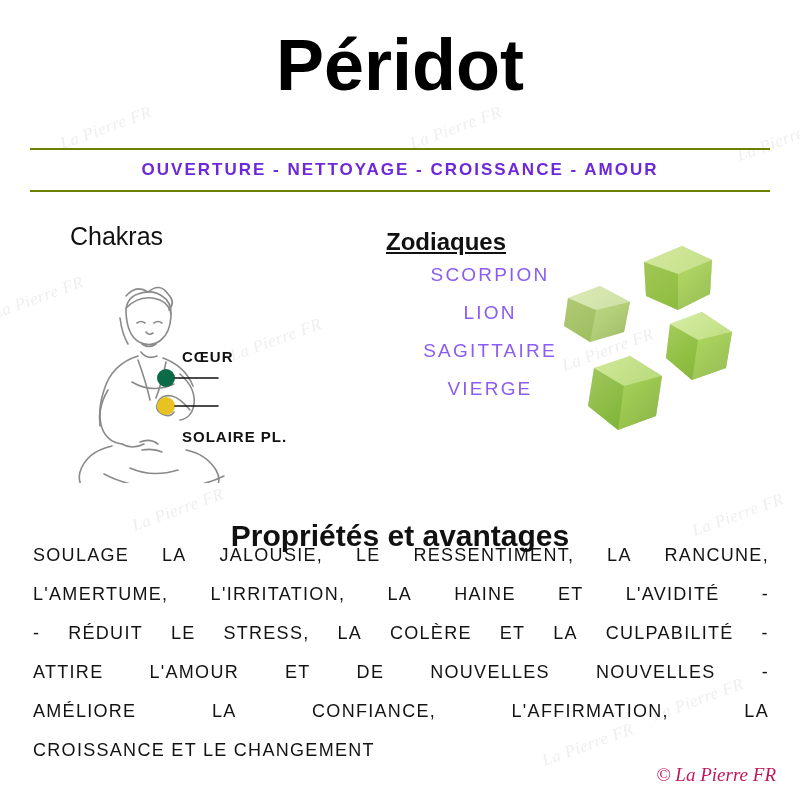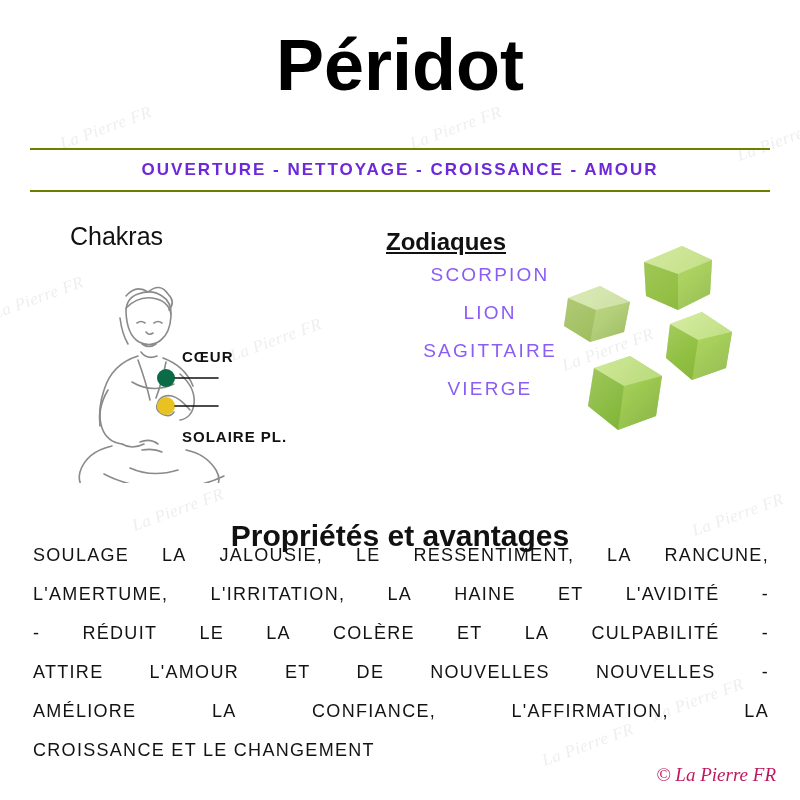--- a/index.html
+++ b/index.html
@@ -355,20 +355,21 @@
       <span>LA</span>
       <span>HAINE</span>
       <span>ET</span>
       <span>L'AVIDITÉ</span>
       <span>-</span>
     </div>
     <div class="prop-line j">
       <span>-</span>
       <span>RÉDUIT</span>
       <span>LE</span>
+      <span>STRESS,</span>
       <span>LA</span>
       <span>COLÈRE</span>
       <span>ET</span>
       <span>LA</span>
       <span>CULPABILITÉ</span>
       <span>-</span>
     </div>
     <div class="prop-line j">
       <span>ATTIRE</span>
       <span>L'AMOUR</span>

